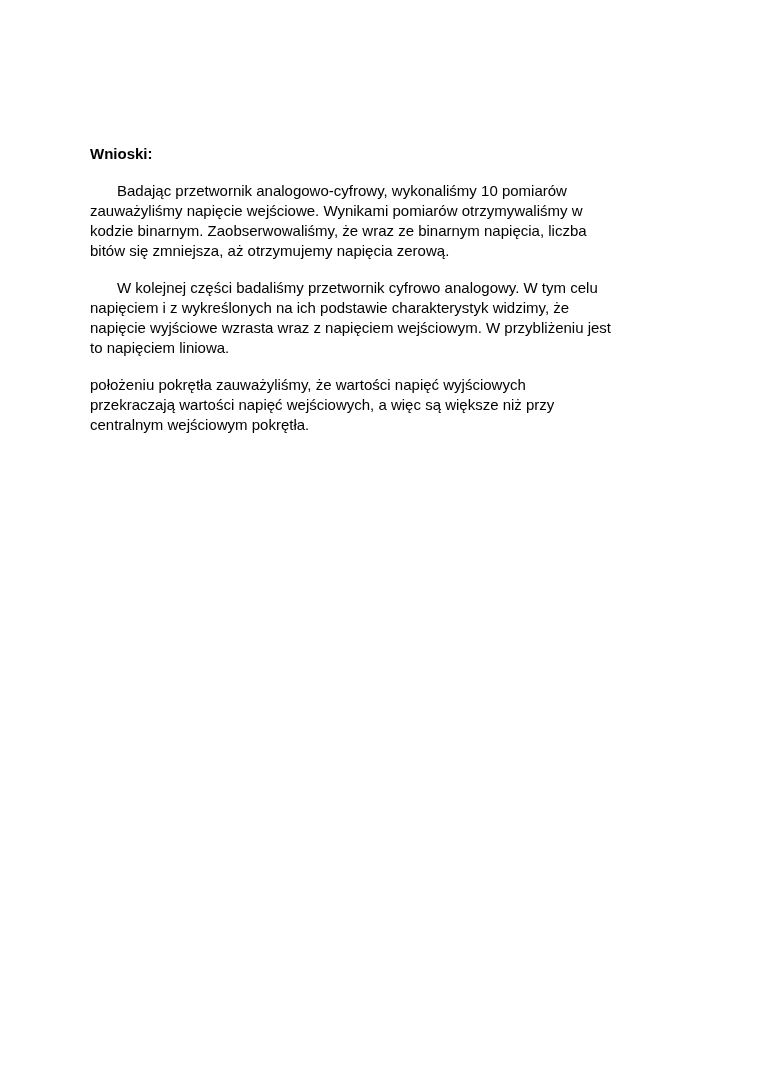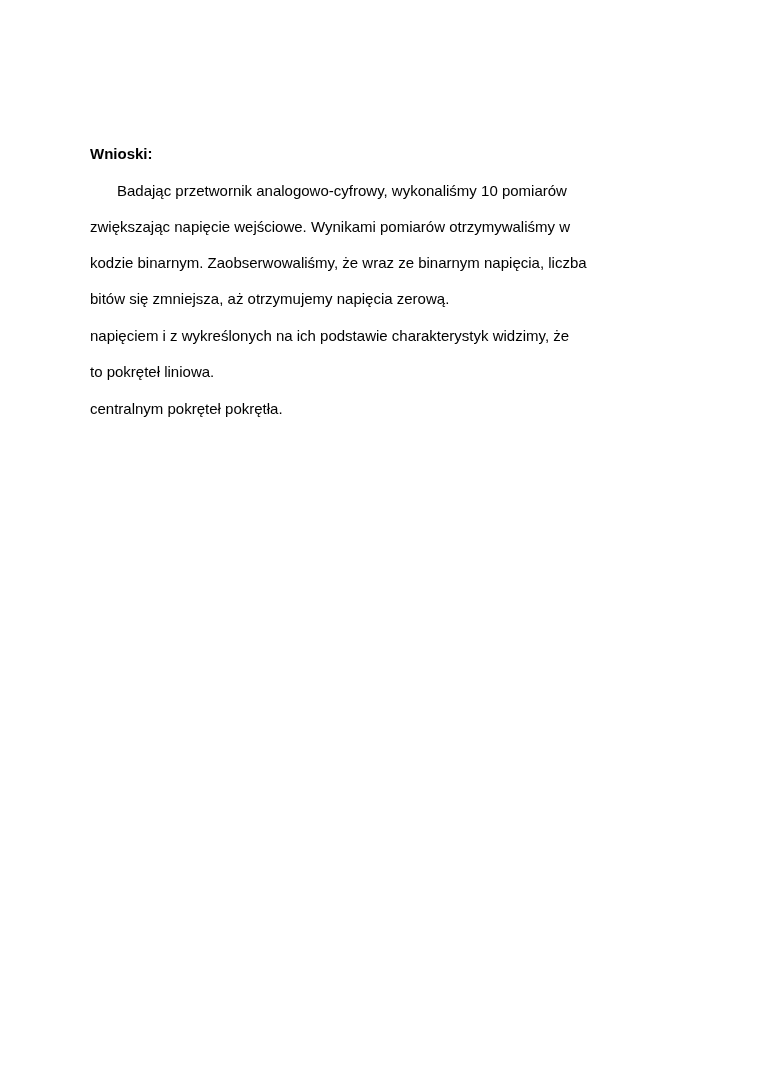--- a/index.html
+++ b/index.html
@@ -22,42 +22,45 @@
   }
   .heading {
     font-weight: bold;
     margin: 0 0 17px 0;
   }
   .paragraph {
     margin: 0 0 17px 0;
   }
   .line {
     white-space: nowrap;
-    margin-top: 16px;
   }
   .line.first {
     text-indent: 27px;
   }
 </style>
 </head>
 <body>
 
 <div class="page">
 
   <div class="heading">Wnioski:</div>
 
   <div class="paragraph">
     <div class="line first">Badając przetwornik analogowo-cyfrowy, wykonaliśmy 10 pomiarów</div>
-    <div class="line">zwiększając napięcie wejściowe. Wynikami pomiarów otrzymywaliśmy w</div>
+    <div class="line">zauważyliśmy napięcie wejściowe. Wynikami pomiarów otrzymywaliśmy w</div>
     <div class="line">kodzie binarnym. Zaobserwowaliśmy, że wraz ze binarnym napięcia, liczba</div>
     <div class="line">bitów się zmniejsza, aż otrzymujemy napięcia zerową.</div>
   </div>
 
   <div class="paragraph">
+    <div class="line first">W kolejnej części badaliśmy przetwornik cyfrowo analogowy. W tym celu</div>
     <div class="line">napięciem i z wykreślonych na ich podstawie charakterystyk widzimy, że</div>
-    <div class="line">to pokręteł liniowa.</div>
+    <div class="line">napięcie wyjściowe wzrasta wraz z napięciem wejściowym. W przybliżeniu jest</div>
+    <div class="line">to napięciem liniowa.</div>
   </div>
 
   <div class="paragraph">
-    <div class="line">centralnym pokręteł pokrętła.</div>
+    <div class="line">położeniu pokrętła zauważyliśmy, że wartości napięć wyjściowych</div>
+    <div class="line">przekraczają wartości napięć wejściowych, a więc są większe niż przy</div>
+    <div class="line">centralnym wejściowym pokrętła.</div>
   </div>
 
 </div>
 
 </body></html>

